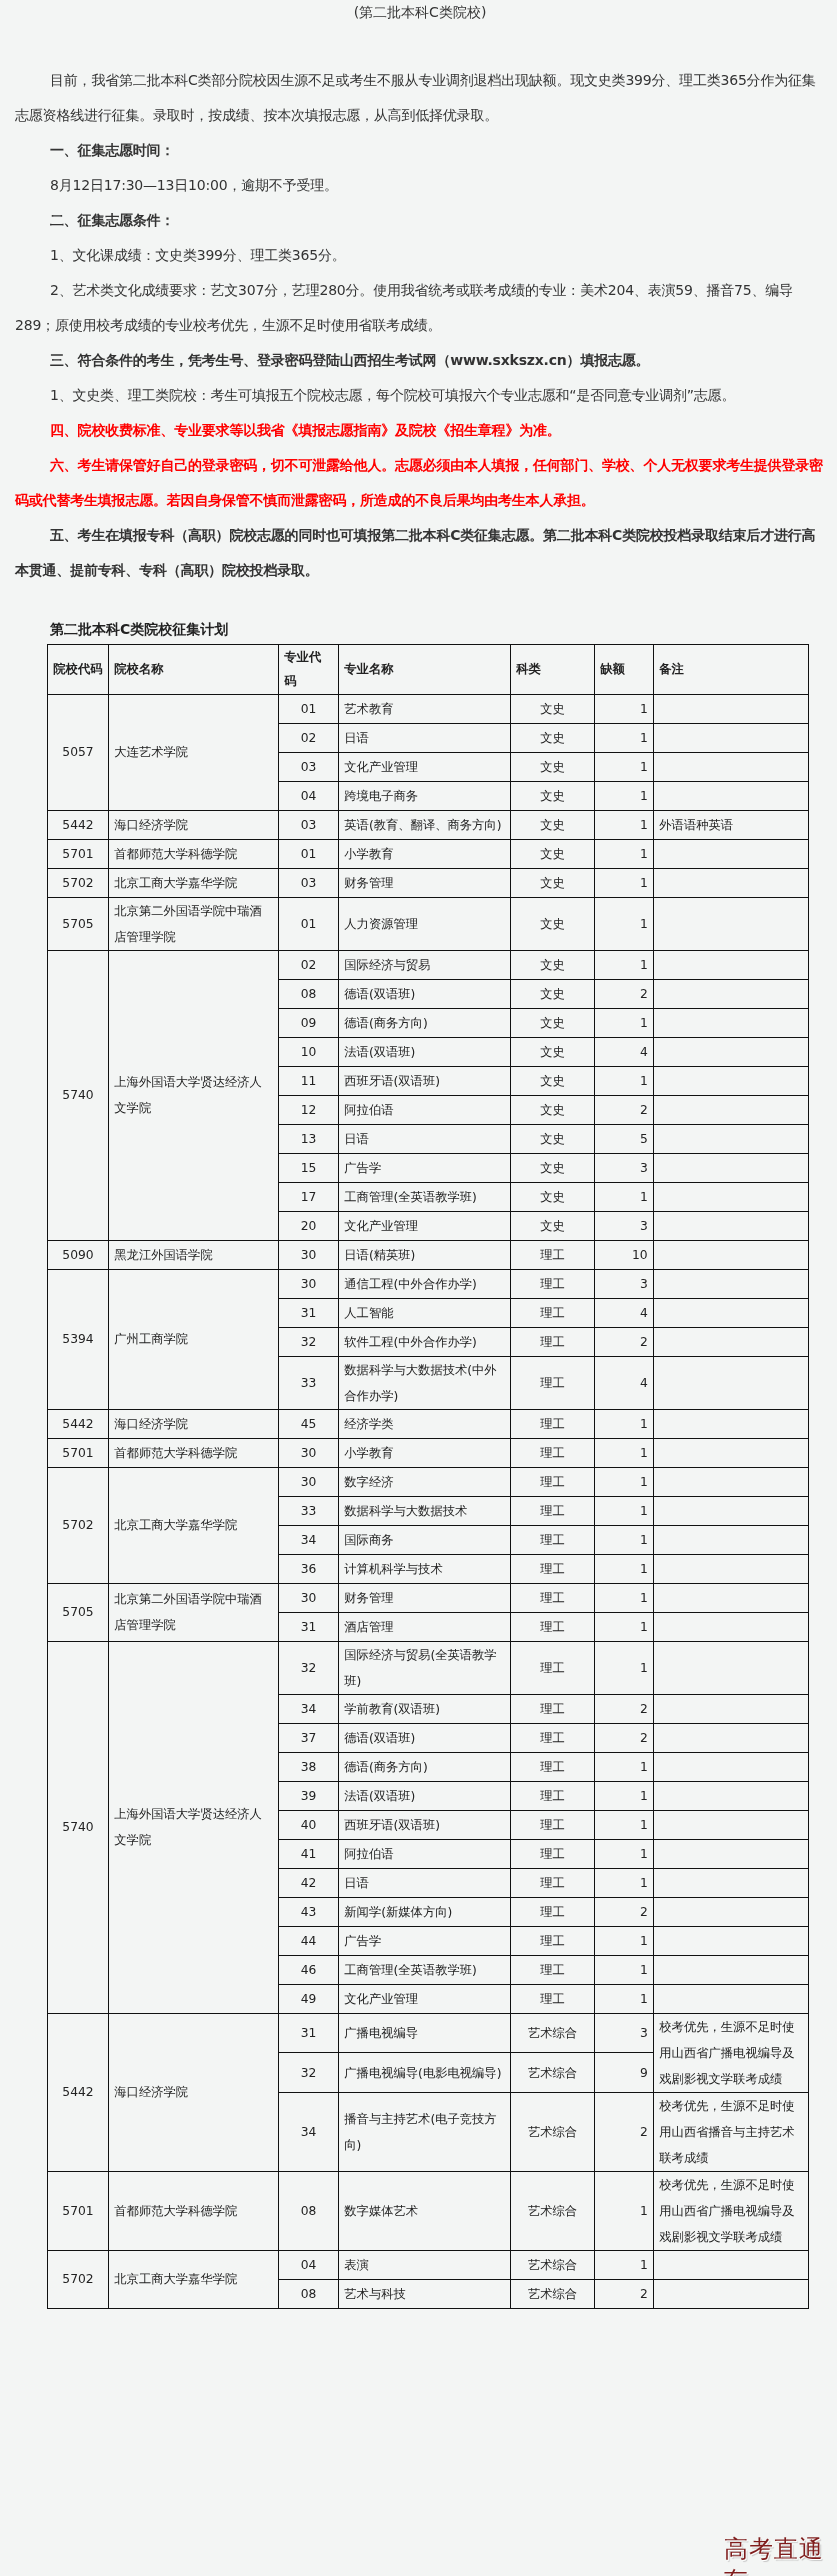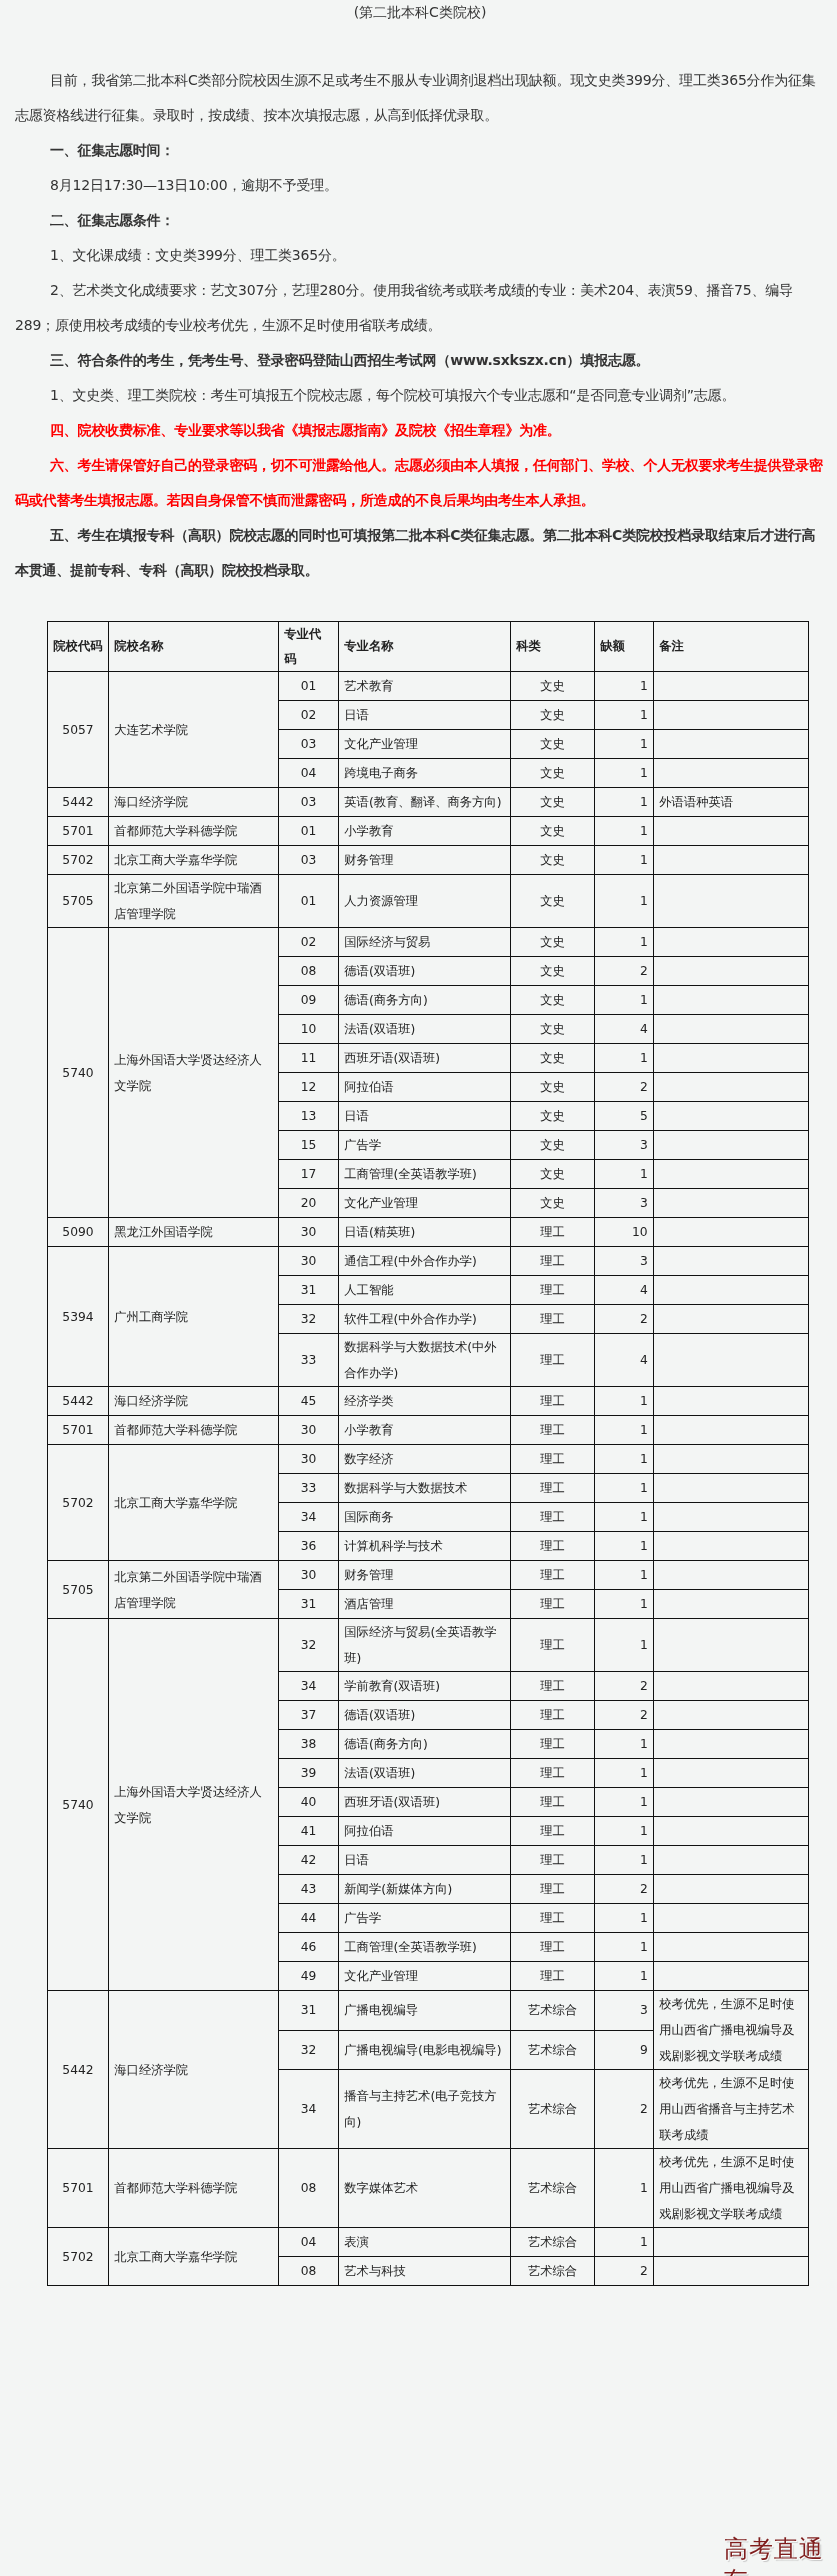--- a/index.html
+++ b/index.html
@@ -100,20 +100,21 @@
       <p class="para bold">二、征集志愿条件：</p>
       <p class="para">1、文化课成绩：文史类399分、理工类365分。</p>
       <p class="para">2、艺术类文化成绩要求：艺文307分，艺理280分。使用我省统考或联考成绩的专业：美术204、表演59、播音75、编导289；原使用校考成绩的专业校考优先，生源不足时使用省联考成绩。</p>
       <p class="para bold">三、符合条件的考生，凭考生号、登录密码登陆山西招生考试网（www.sxkszx.cn）填报志愿。</p>
       <p class="para">1、文史类、理工类院校：考生可填报五个院校志愿，每个院校可填报六个专业志愿和“是否同意专业调剂”志愿。</p>
       <p class="para red">四、院校收费标准、专业要求等以我省《填报志愿指南》及院校《招生章程》为准。</p>
       <p class="para red">六、考生请保管好自己的登录密码，切不可泄露给他人。志愿必须由本人填报，任何部门、学校、个人无权要求考生提供登录密码或代替考生填报志愿。若因自身保管不慎而泄露密码，所造成的不良后果均由考生本人承担。</p>
       <p class="para bold">五、考生在填报专科（高职）院校志愿的同时也可填报第二批本科C类征集志愿。第二批本科C类院校投档录取结束后才进行高本贯通、提前专科、专科（高职）院校投档录取。</p>
     </div>
   <div class="gap-table-title"></div>
+  <div class="table-title">第二批本科C类院校征集计划</div>
   <table class="plan">
     <colgroup>
       <col style="width:61px">
       <col style="width:170px">
       <col style="width:60px">
       <col style="width:172px">
       <col style="width:84px">
       <col style="width:59px">
       <col style="width:155px">
     </colgroup>

